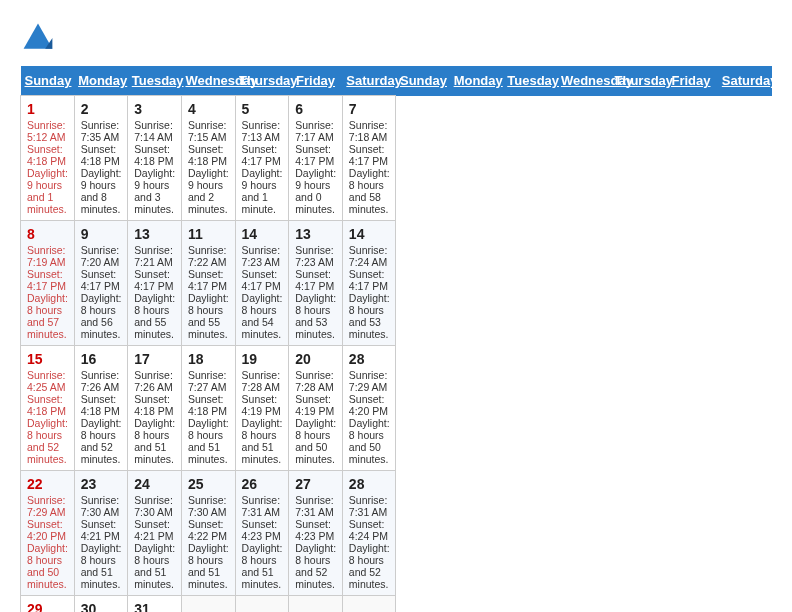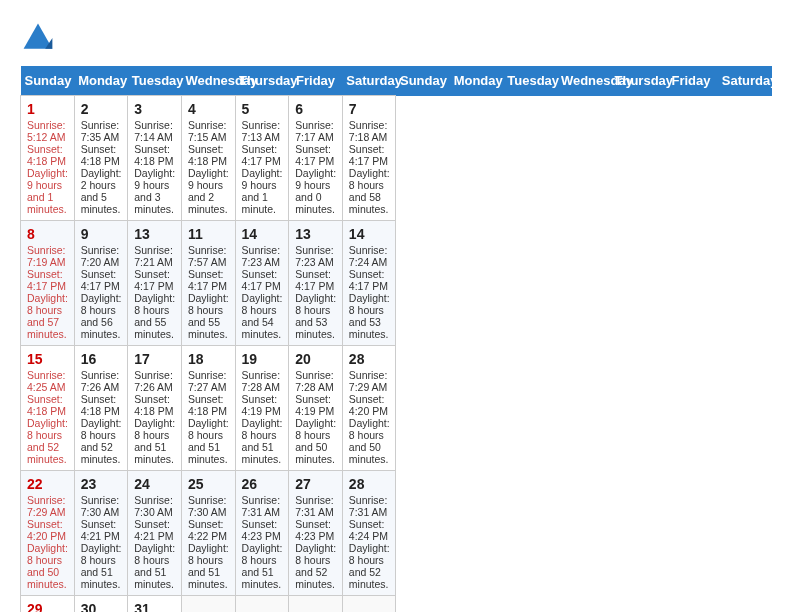--- a/index.html
+++ b/index.html
@@ -51,20 +51,21 @@
       border-collapse: collapse;
       table-layout: fixed;
     }
     th {
       background: #2a7dc9;
       color: #fff;
       text-align: center;
       padding: 7px 4px;
       font-size: 13px;
       font-weight: bold;
+      text-decoration: underline;
     }
     td {
       border: 1px solid #ccc;
       vertical-align: top;
       padding: 5px 6px;
       font-size: 10.5px;
       color: #333;
       min-height: 80px;
       background: #fff;
     }
@@ -128,21 +129,21 @@
         <td class="sunday">
         <span class="day-num">1</span>
         <span>Sunrise: 5:12 AM</span><br>
         <span>Sunset: 4:18 PM</span><br>
         <span>Daylight: 9 hours and 1 minutes.</span>
       </td>
         <td>
         <span class="day-num">2</span>
         <span>Sunrise: 7:35 AM</span><br>
         <span>Sunset: 4:18 PM</span><br>
-        <span>Daylight: 2 hours and 5 minutes.</span>
+        <span>Daylight: 9 hours and 8 minutes.</span>
       </td>
         <td>
         <span class="day-num">3</span>
         <span>Sunrise: 7:14 AM</span><br>
         <span>Sunset: 4:18 PM</span><br>
         <span>Daylight: 9 hours and 3 minutes.</span>
       </td>
         <td>
         <span class="day-num">4</span>
         <span>Sunrise: 7:15 AM</span><br>
@@ -182,21 +183,21 @@
         <span>Daylight: 8 hours and 56 minutes.</span>
       </td>
         <td>
         <span class="day-num">13</span>
         <span>Sunrise: 7:21 AM</span><br>
         <span>Sunset: 4:17 PM</span><br>
         <span>Daylight: 8 hours and 55 minutes.</span>
       </td>
         <td>
         <span class="day-num">11</span>
-        <span>Sunrise: 7:57 AM</span><br>
+        <span>Sunrise: 7:22 AM</span><br>
         <span>Sunset: 4:17 PM</span><br>
         <span>Daylight: 8 hours and 55 minutes.</span>
       </td>
         <td>
         <span class="day-num">14</span>
         <span>Sunrise: 7:23 AM</span><br>
         <span>Sunset: 4:17 PM</span><br>
         <span>Daylight: 8 hours and 54 minutes.</span>
       </td>
         <td>

